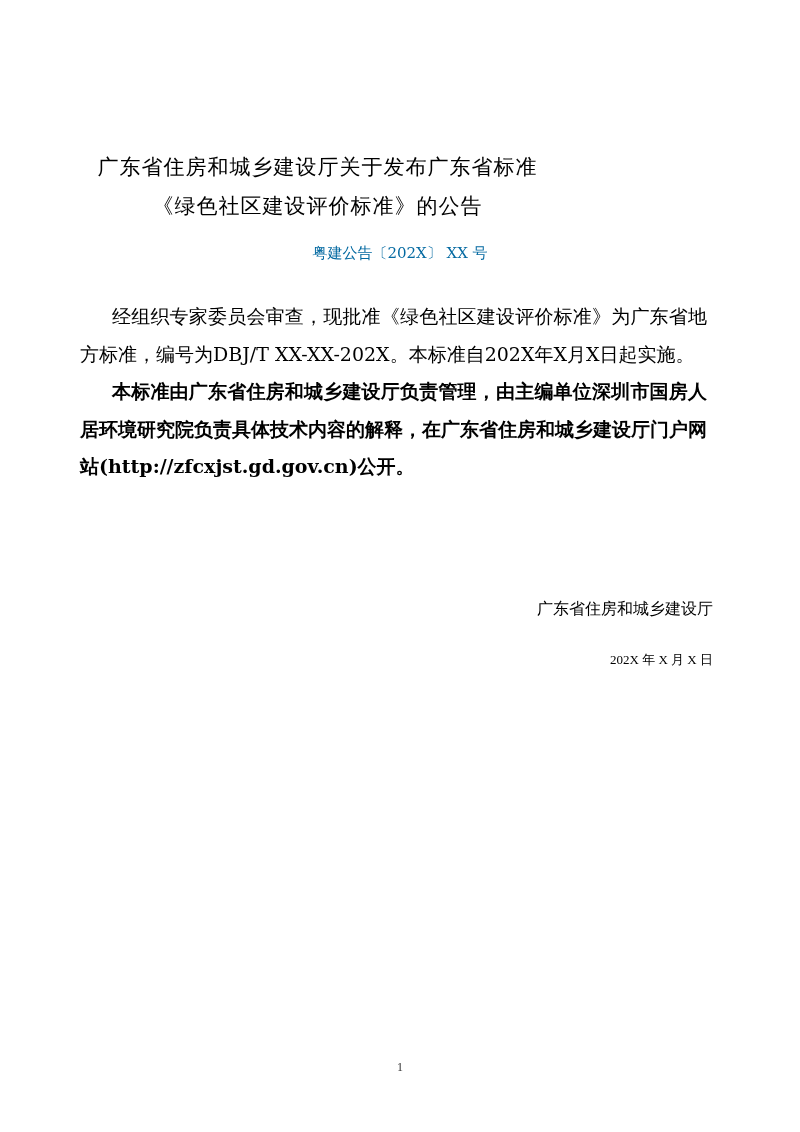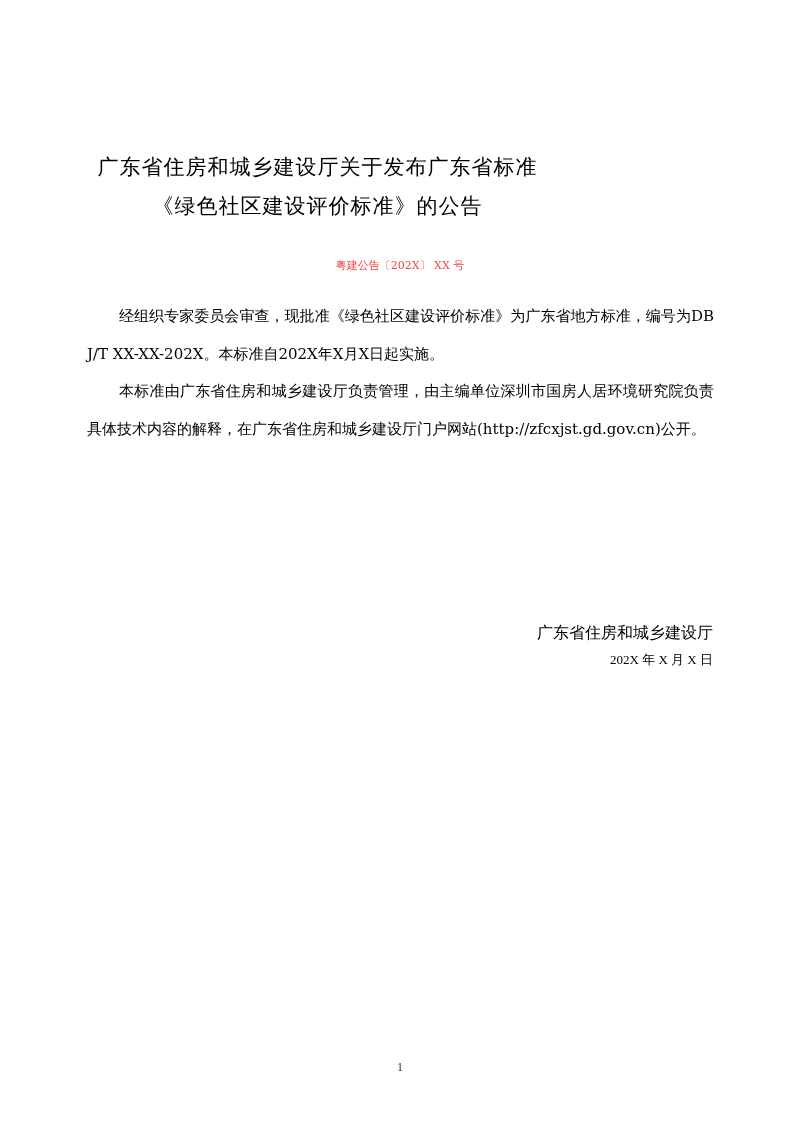--- a/index.html
+++ b/index.html
@@ -32,53 +32,52 @@
       letter-spacing: 1px;
       line-height: 26px;
       white-space: nowrap;
     }
     .title-line-1 { top: 154px; }
     .title-line-2 { top: 193px; }
     .doc-number {
       position: absolute;
       left: 0;
       width: 800px;
-      top: 257px;
+      top: 244px;
       text-align: center;
       font-family: "DejaVu Serif", "Liberation Serif", serif;
-      font-size: 11px;
+      font-size: 15px;
       line-height: 18px;
-      color: #ef4444;
+      color: #0369a1;
       white-space: pre;
     }
     .body-text {
       position: absolute;
-      left: 87px;
+      left: 80px;
       width: 627px;
       font-family: "DejaVu Serif", "Liberation Serif", serif;
-      font-size: 15px;
+      font-size: 19px;
       line-height: 37.5px;
       text-align: justify;
       text-indent: 32px;
       word-break: break-all;
     }
     .para-1 { top: 298px; }
-    .para-2 { top: 373px; }
+    .para-2 { top: 373px; font-weight: bold; }
     .signature {
       position: absolute;
       right: 87px;
       text-align: right;
       white-space: nowrap;
     }
     .signature-org {
       top: 598px;
       font-family: "DejaVu Sans", "Liberation Sans", sans-serif;
       font-size: 16px;
       line-height: 22px;
-      margin-top: 24px;
     }
     .signature-date {
       top: 649px;
       font-family: "Liberation Serif", "DejaVu Serif", serif;
       font-size: 13px;
       line-height: 22px;
     }
     .page-number {
       position: absolute;
       left: 0;

